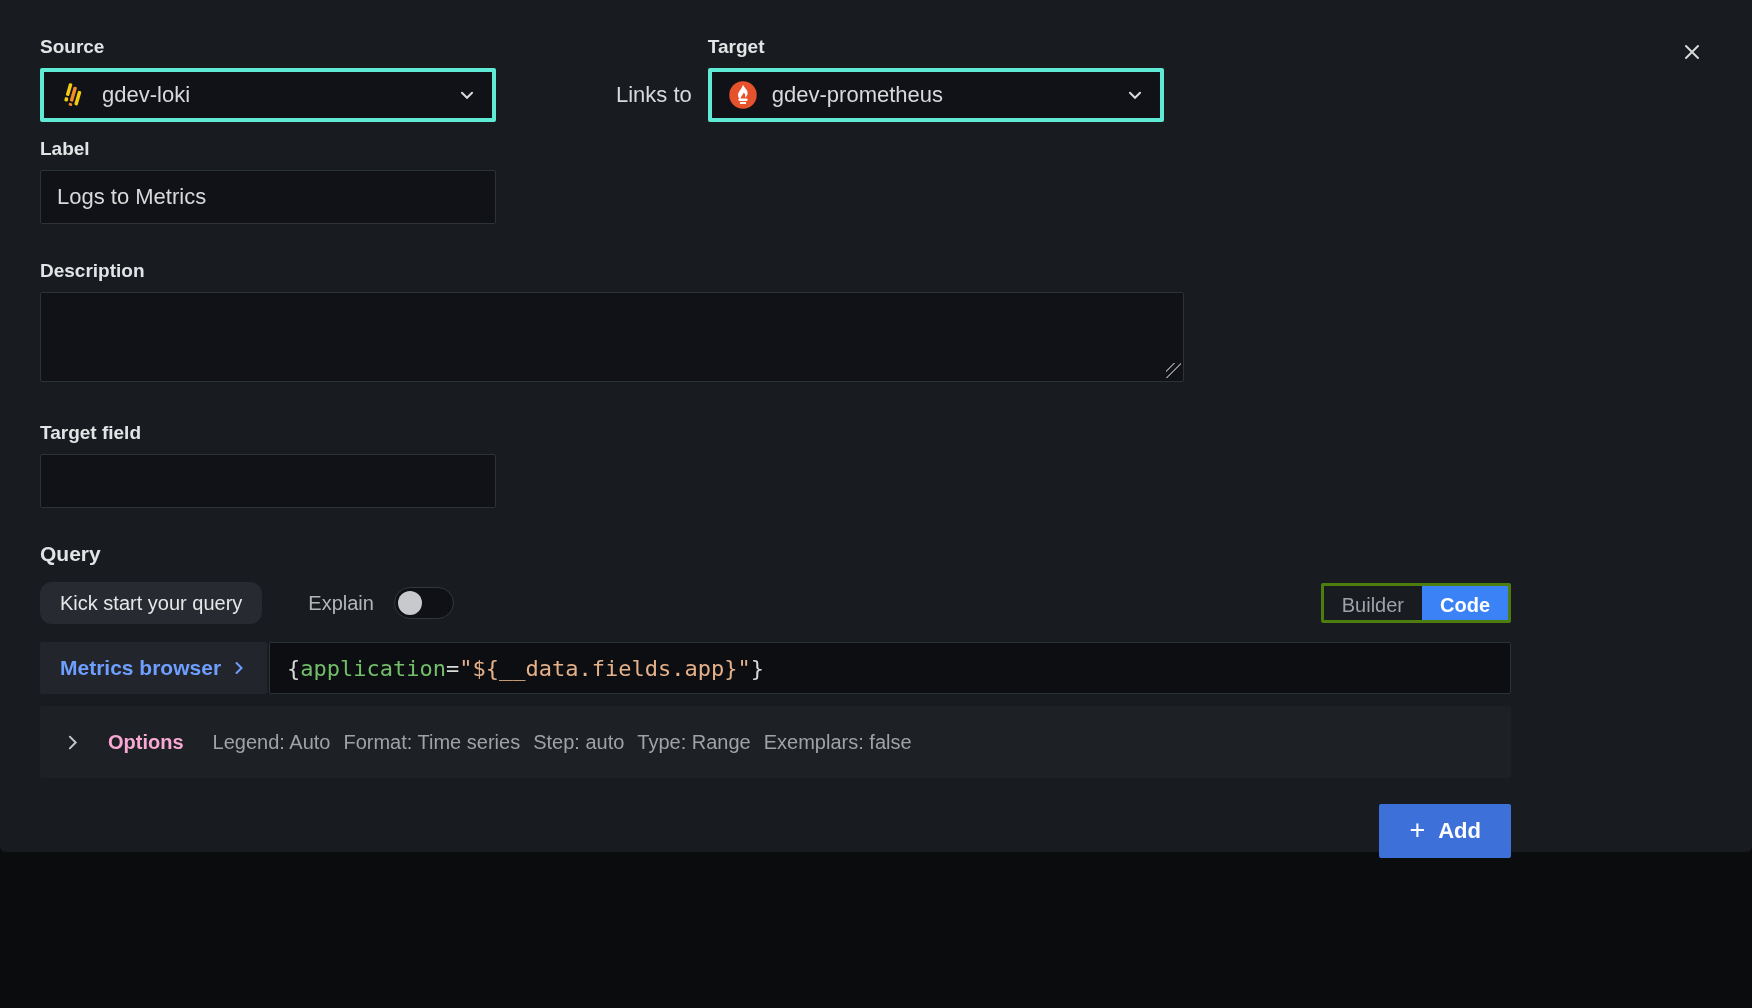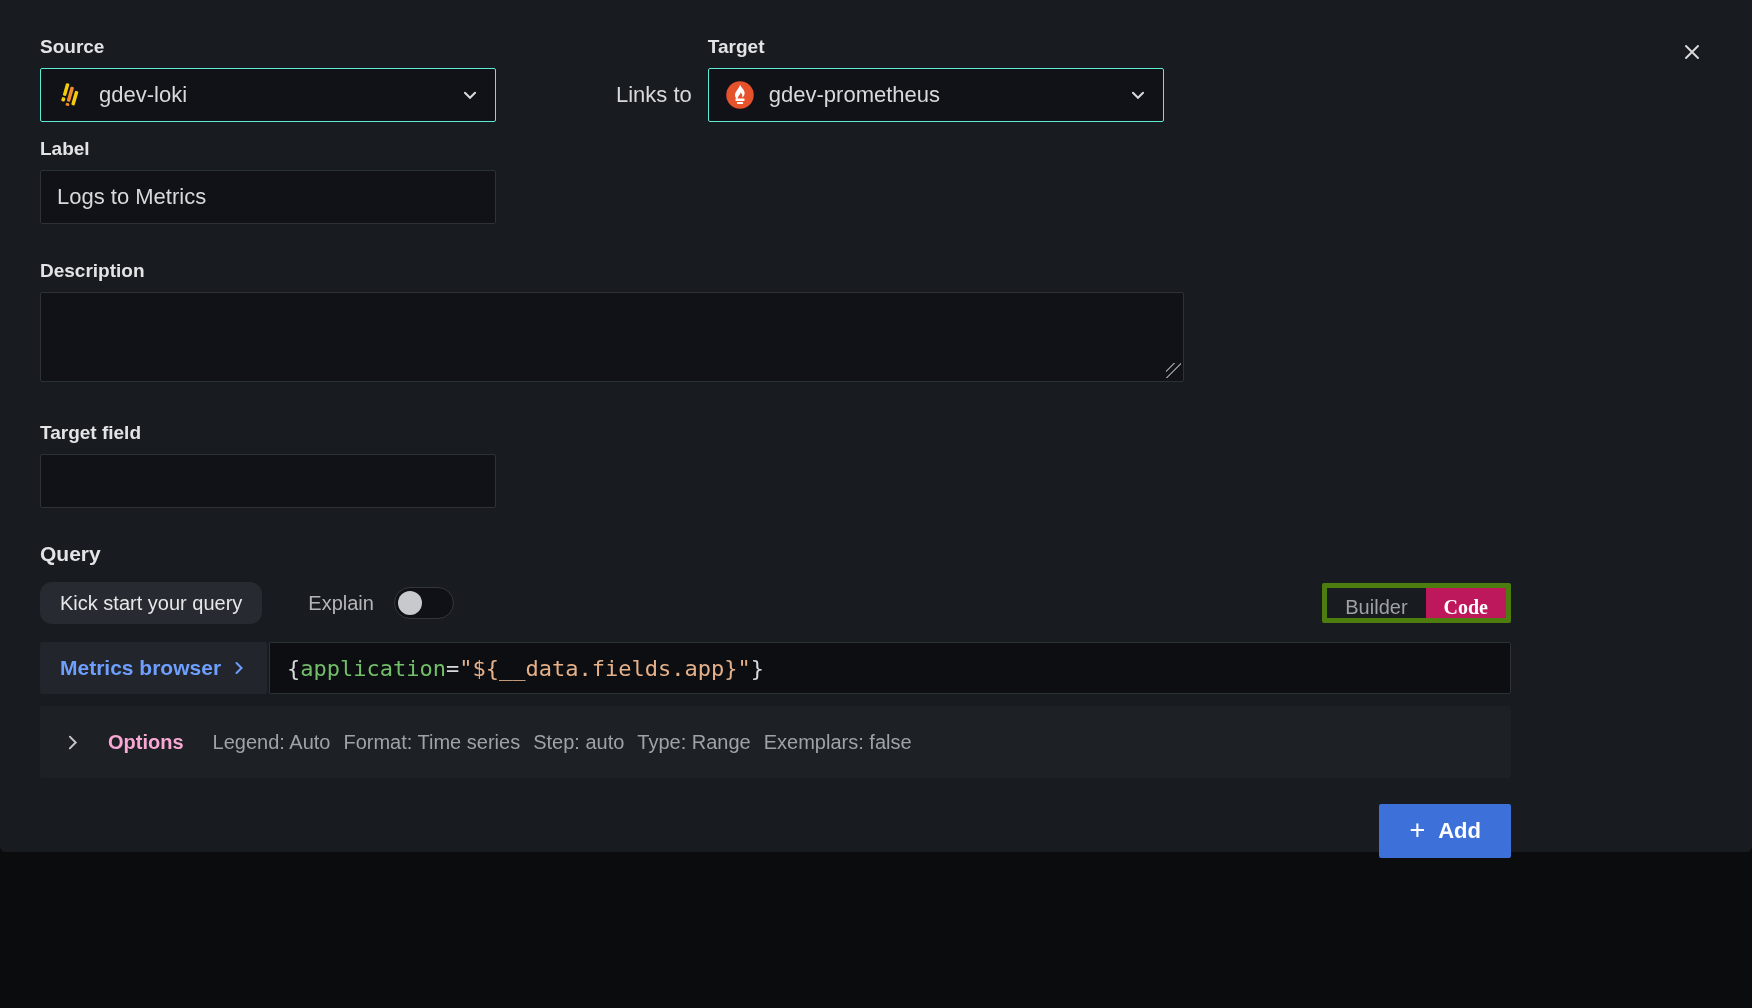--- a/index.html
+++ b/index.html
@@ -41,21 +41,21 @@
     font-size: 22px;
     height: 54px;
     line-height: 54px;
     margin-right: 16px;
     color: #d8d9da;
   }
 
   .select-box {
     width: 456px; height: 54px;
     background: #111217;
-    border: 1px solid #5eead4;
+    border: 4px solid #5eead4;
     border-radius: 2px;
     display: flex; align-items: center;
     padding: 0 16px;
     gap: 14px;
     font-size: 22px;
     color: #d8d9da;
     cursor: pointer;
   }
   .select-box .chev { margin-left: auto; line-height: 0; }
   .ds-icon { line-height: 0; flex: none; }
@@ -130,38 +130,37 @@
     position: absolute;
     left: 3px; top: 3px;
     width: 24px; height: 24px;
     border-radius: 50%;
     background: #c7c9cd;
   }
 
   .mode-group {
     margin-left: auto;
     display: flex;
-    border: 5px solid #4d7c0f;
+    border: 3px solid #4d7c0f;
     border-radius: 2px;
     overflow: hidden;
     height: 40px;
     font-size: 20px;
   }
   .mode-option {
     padding: 0 18px;
     line-height: 38px;
     color: #9fa2a8;
     cursor: pointer;
     background: transparent;
   }
   .mode-option.selected {
-    background: #be185d;
+    background: #3b82f6;
     color: #ffffff;
     font-weight: 600;
-    font-family: Liberation Serif, serif;
   }
 
   .metrics-row { margin-top: 18px; display: flex; align-items: stretch; }
   .metrics-btn {
     height: 52px;
     padding: 0 20px;
     background: #22252b;
     border: none;
     border-radius: 2px;
     color: #6e9fff;

